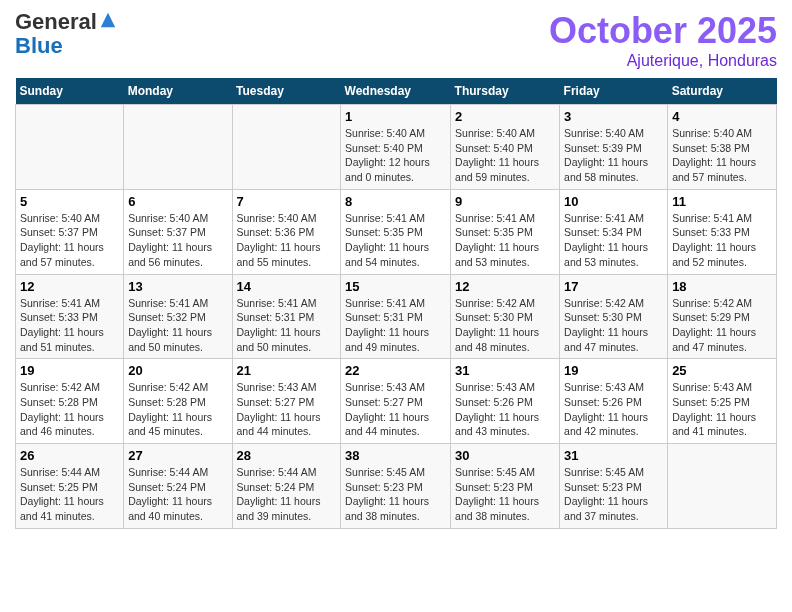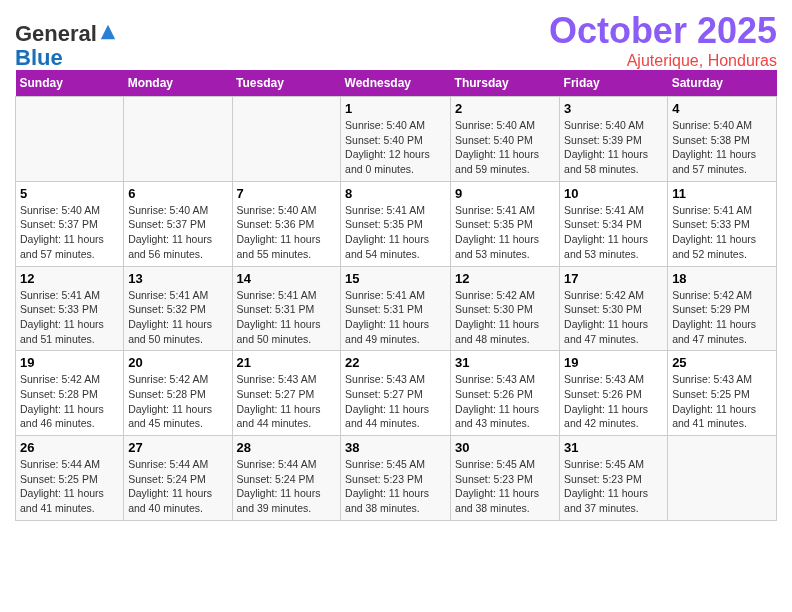--- a/index.html
+++ b/index.html
@@ -9,21 +9,22 @@
       width: 792px;
       min-height: 612px;
     }
     .container {
       width: 792px;
       padding: 10px 15px;
     }
     .header {
       display: flex;
       justify-content: space-between;
-      align-items: flex-end;
+      align-items: flex-start;
+      margin-bottom: 8px;
     }
     .logo {
       display: flex;
       align-items: center;
     }
     .logo-text {
       font-size: 22px;
       font-weight: bold;
       line-height: 1.1;
     }
@@ -38,29 +39,29 @@
     .title-block {
       text-align: right;
     }
     .month-title {
       font-size: 36px;
       font-weight: bold;
       color: #8b5cf6;
     }
     .subtitle {
       font-size: 16px;
-      color: #ef4444;
+      color: #6d28d9;
     }
     table {
       width: 100%;
       border-collapse: collapse;
       font-size: 11px;
     }
     thead tr th {
-      background-color: #a21caf;
+      background-color: #0c4a6e;
       color: #fff;
       padding: 6px 4px;
       text-align: left;
       font-size: 12px;
       font-weight: bold;
     }
     tbody tr td {
       border: 1px solid #ccc;
       vertical-align: top;
       padding: 4px 4px;

